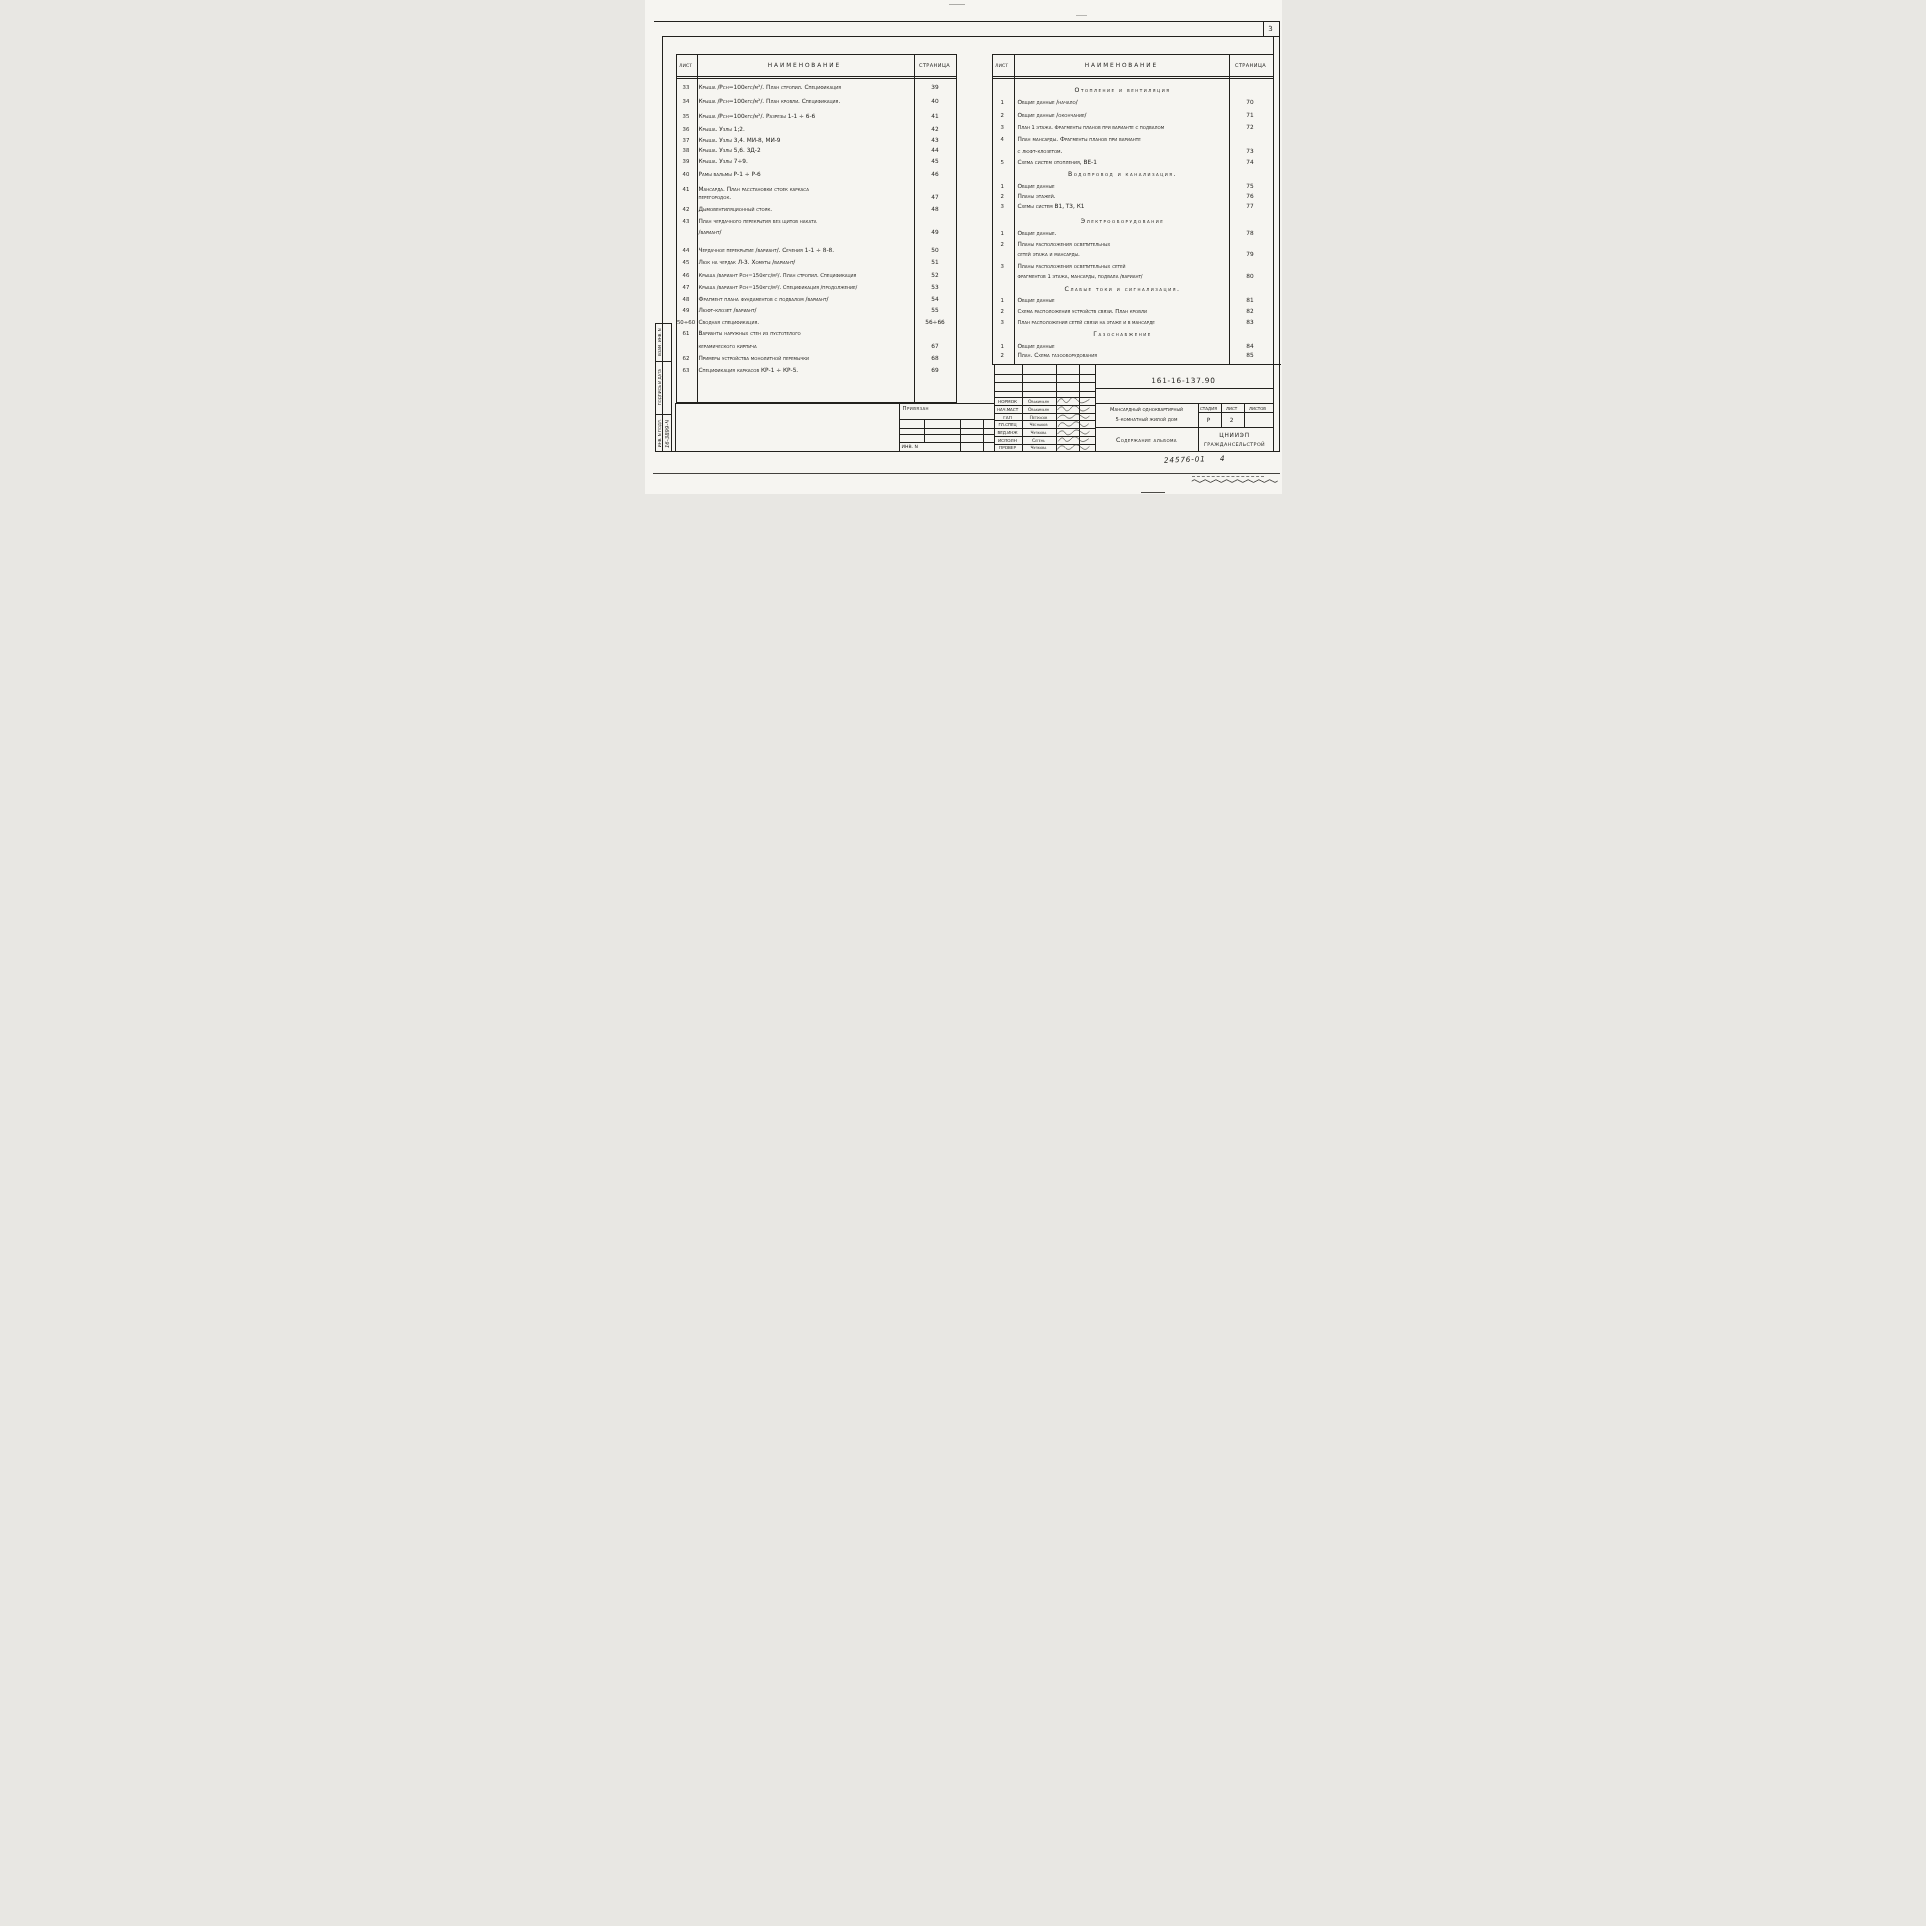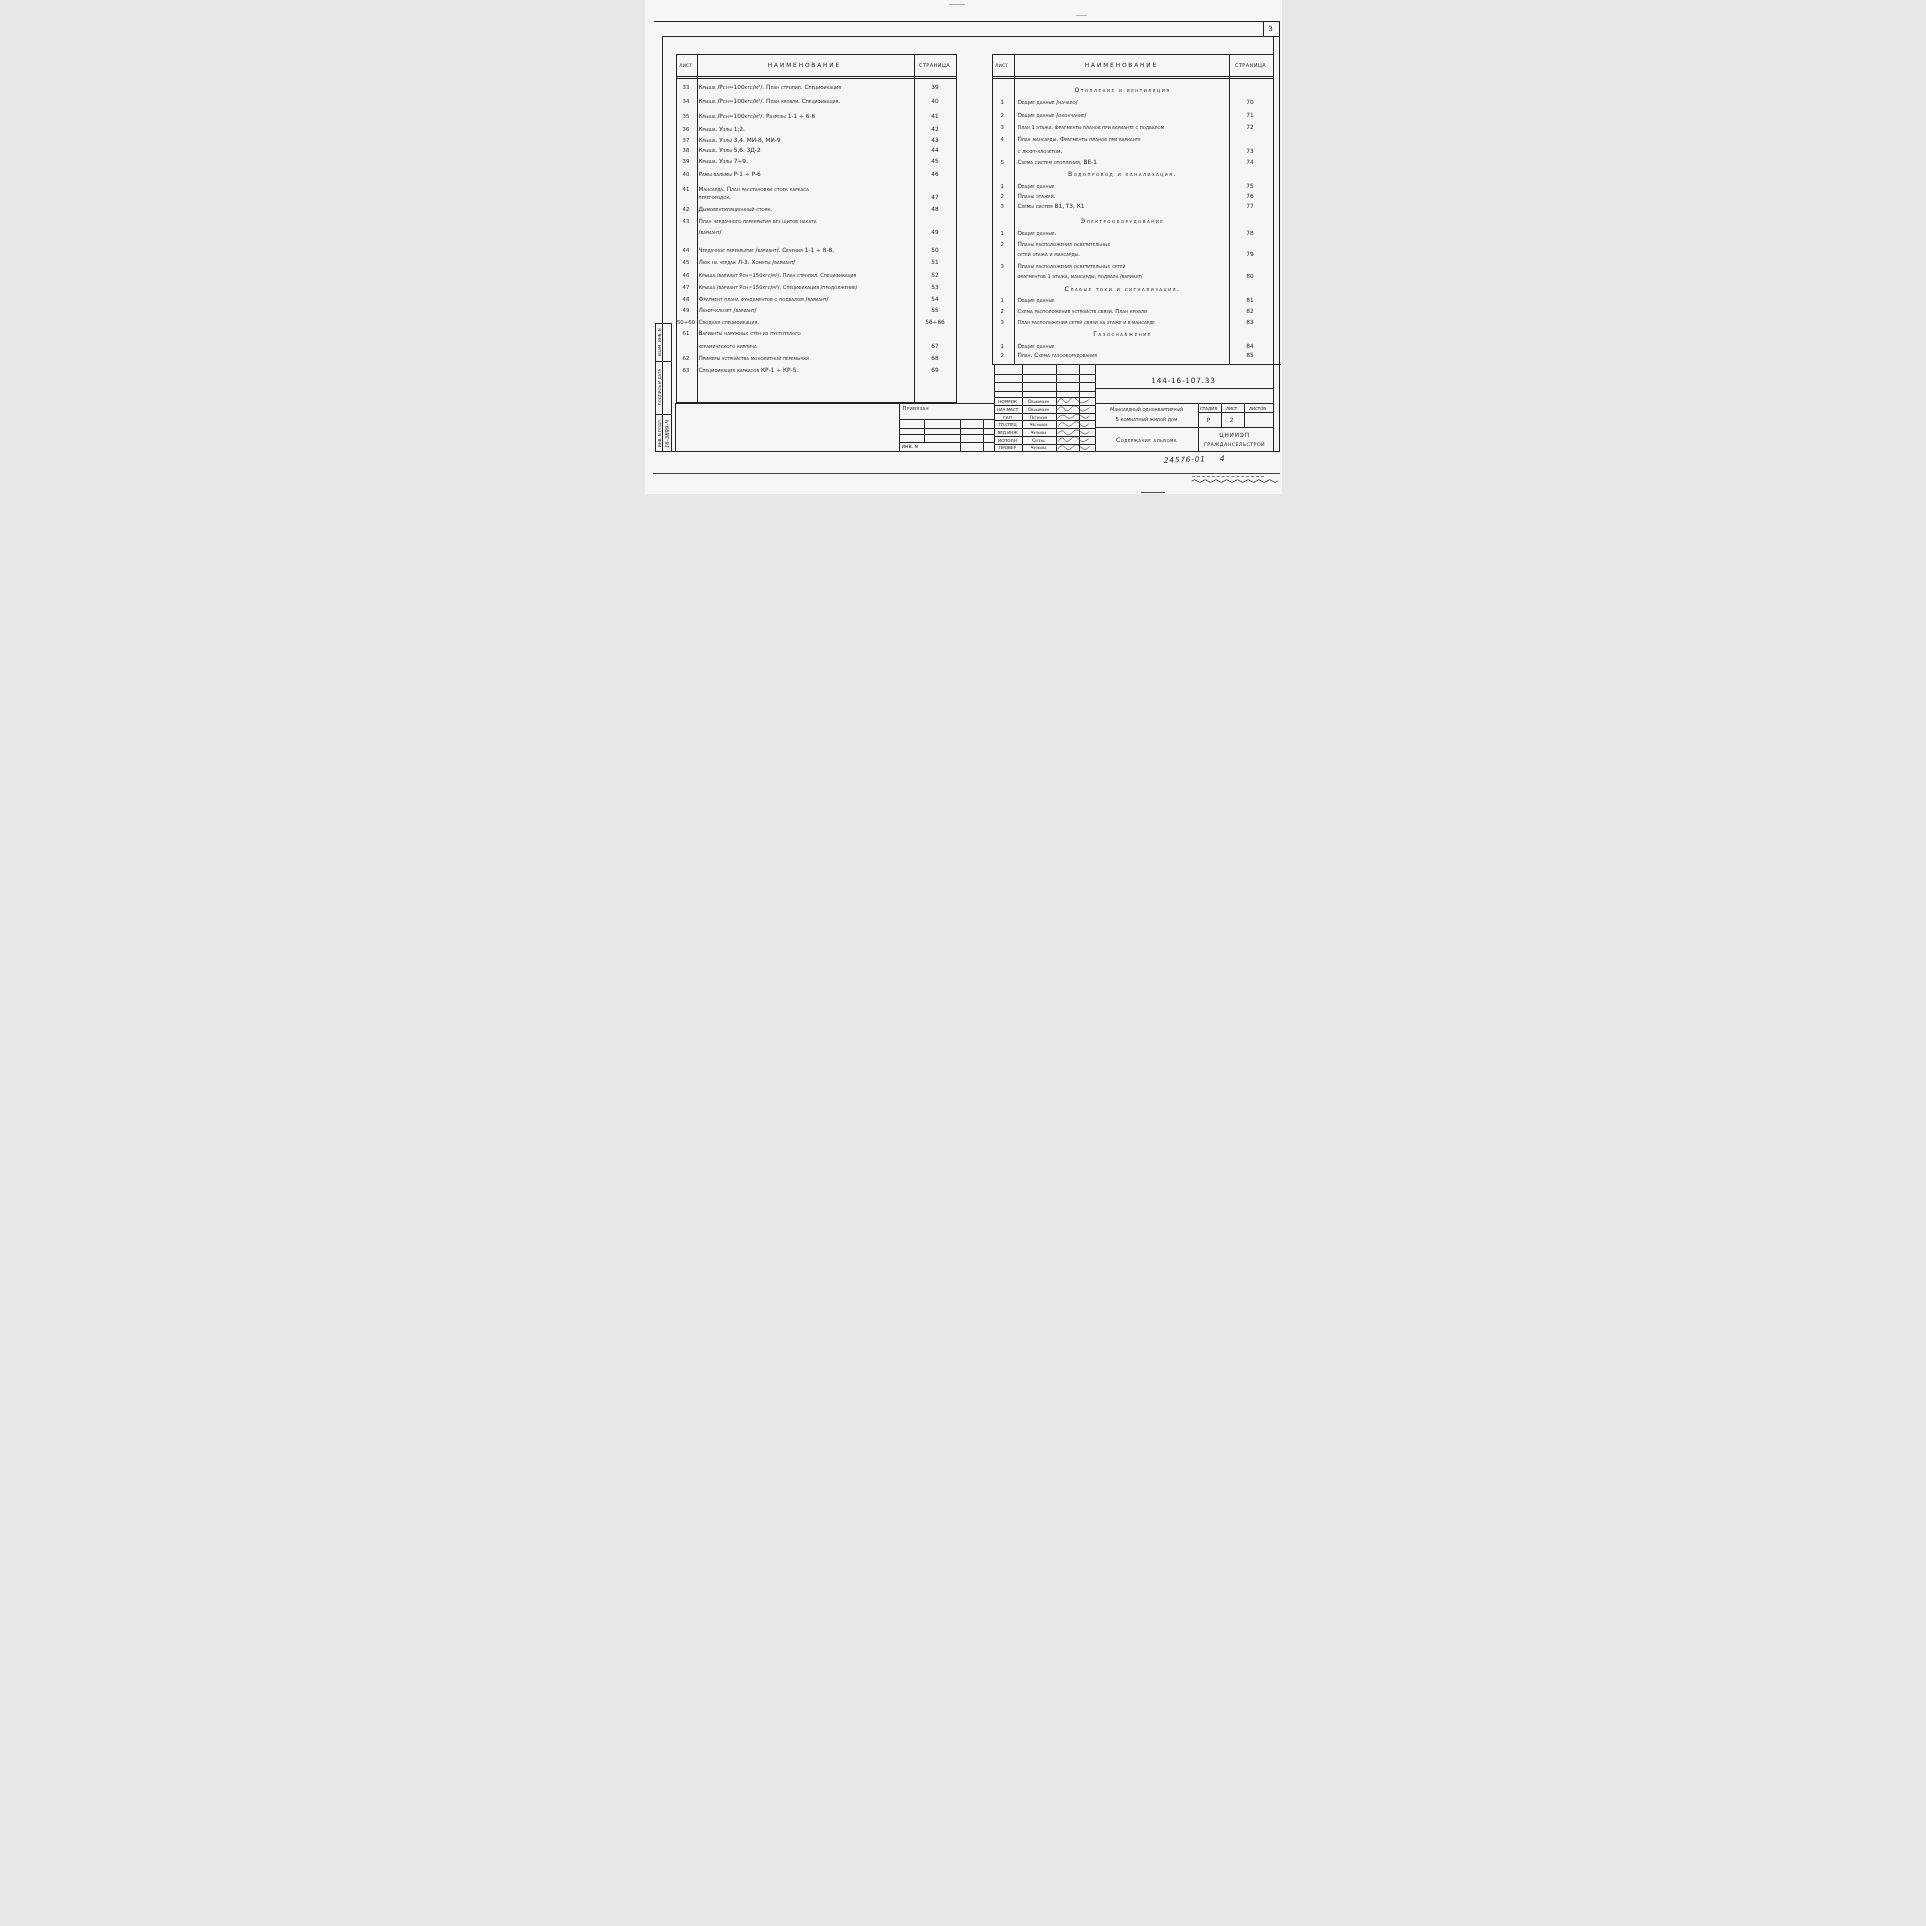--- a/index.html
+++ b/index.html
@@ -369,21 +369,21 @@
   <svg class="sig" style="left:411px;top:429px;" width="35" height="7" viewBox="0 0 92 18">
       <path d="M4 13 C12 2,20 3,24 10 S36 17,44 8 S58 2,68 9 S80 13,88 6" fill="none" stroke="#2a2925" stroke-width="1.6"></path>
     </svg>
   <svg class="sig" style="left:411px;top:436px;" width="35" height="7" viewBox="0 0 92 18">
       <path d="M6 14 C12 4,18 2,22 9 S32 16,40 7 S54 2,62 10 S76 14,86 7" fill="none" stroke="#2a2925" stroke-width="1.6"></path>
     </svg>
   <svg class="sig" style="left:411px;top:444px;" width="35" height="7" viewBox="0 0 92 18">
       <path d="M4 14 C10 3,18 2,24 9 S36 16,44 7 S58 2,68 10 S80 13,88 6" fill="none" stroke="#2a2925" stroke-width="1.6"></path>
     </svg>
 
-  <div class="lbl ctr txt" style="left:539px;top:380px;font-size:7.3px;letter-spacing:0.8px;">144-16-107.33</div>
+  <div class="lbl ctr txt" style="left:539px;top:380px;font-size:7.3px;letter-spacing:0.8px;">161-16-137.90</div>
   <div class="hl" style="left:450px;top:388px;width:178px;"></div>
   <div class="hl" style="left:450px;top:403px;width:178px;"></div>
   <div class="vl" style="left:553px;top:403px;height:49px;"></div>
   <div class="vl" style="left:576px;top:403px;height:24px;"></div>
   <div class="vl" style="left:599px;top:403px;height:24px;"></div>
   <div class="hl thin" style="left:553px;top:412px;width:75px;"></div>
   <div class="hl" style="left:450px;top:427px;width:178px;"></div>
   <div class="lbl ctr txt" style="left:502px;top:409px;font-size:5.2px;">Мансардный одноквартирный</div>
   <div class="lbl ctr txt" style="left:502px;top:419px;font-size:5.2px;">5-комнатный жилой дом</div>
   <div class="lbl ctr txt" style="left:564px;top:408px;font-size:4px;">СТАДИЯ</div>

